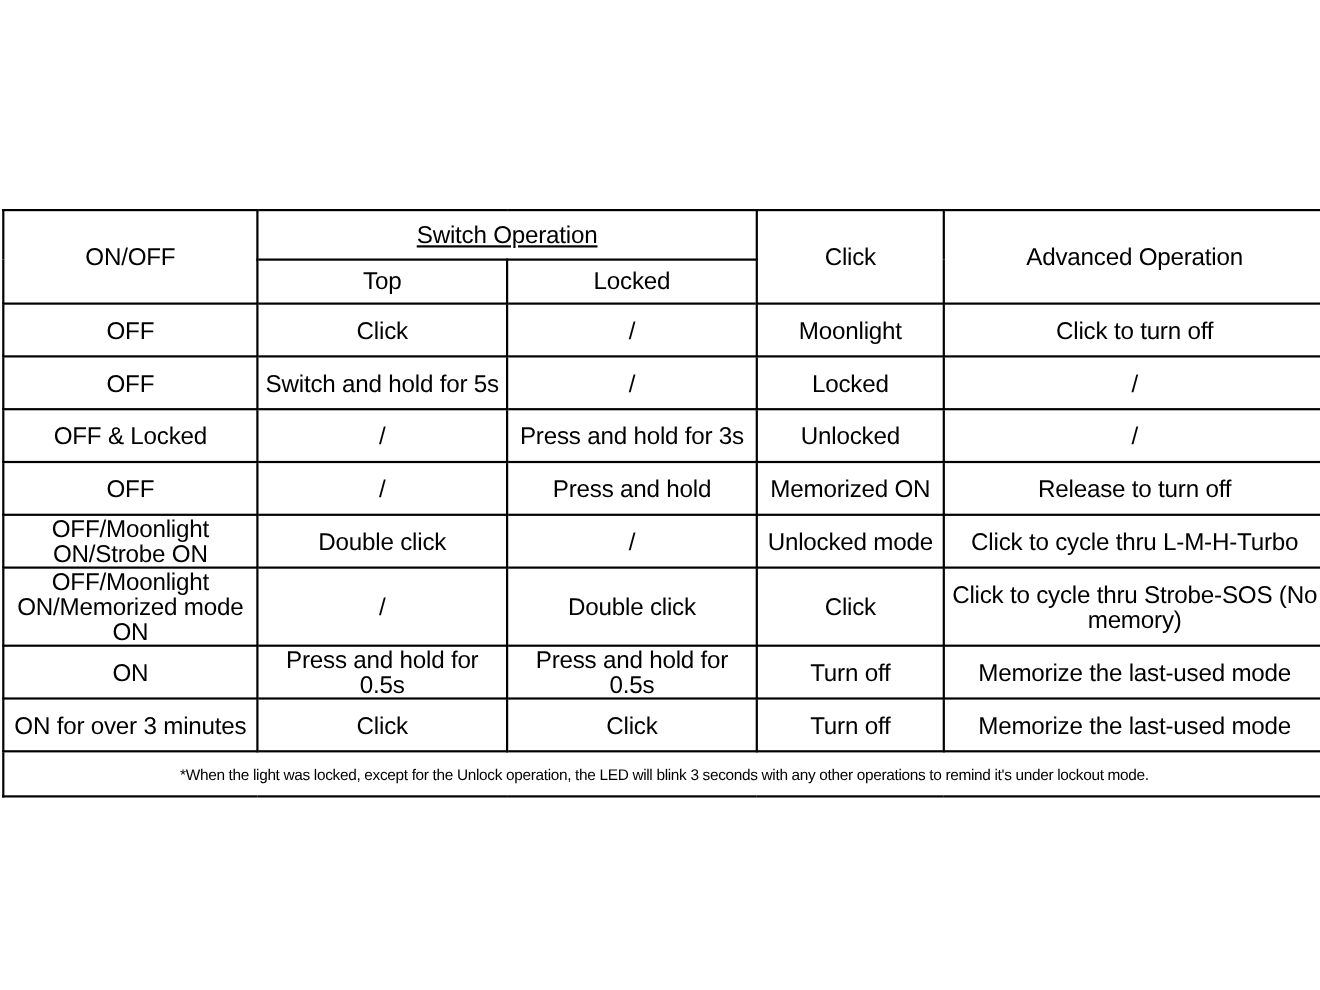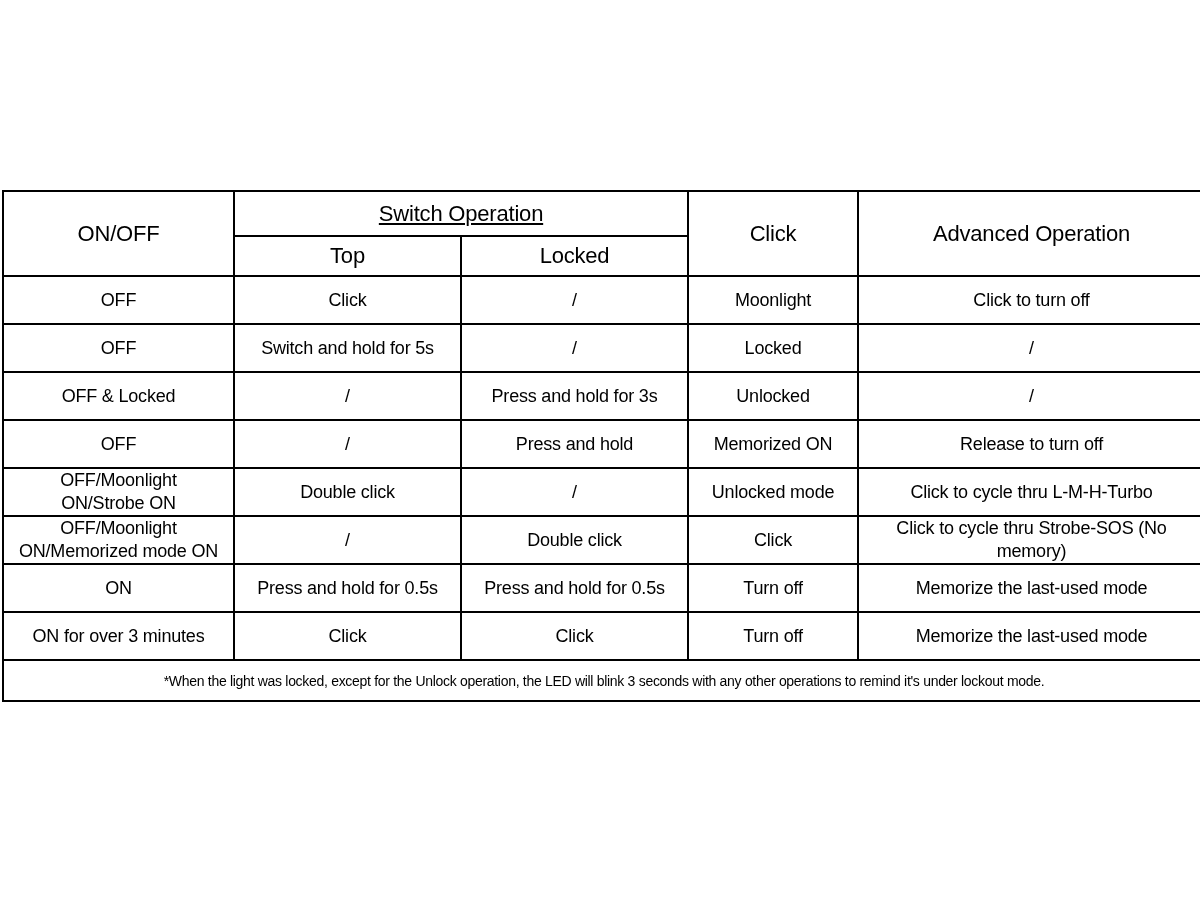--- a/index.html
+++ b/index.html
@@ -48,21 +48,21 @@
 
   th {
     font-weight: 400;
     font-size: 22px;
     letter-spacing: -0.2px;
   }
   th.th-switch { border-bottom-width: 1px; text-decoration: underline; }
   th.th-sub    { border-top-width: 1px; }
 
   td.cell {
-    font-size: 18px;
+    font-size: 22px;
     line-height: 23px;
     letter-spacing: -0.2px;
     white-space: pre-line; 
   }
   td.footnote {
     font-size: 14px;
     letter-spacing: -0.3px;
     text-align: left;
     padding-left: 4px;
     white-space: nowrap;

